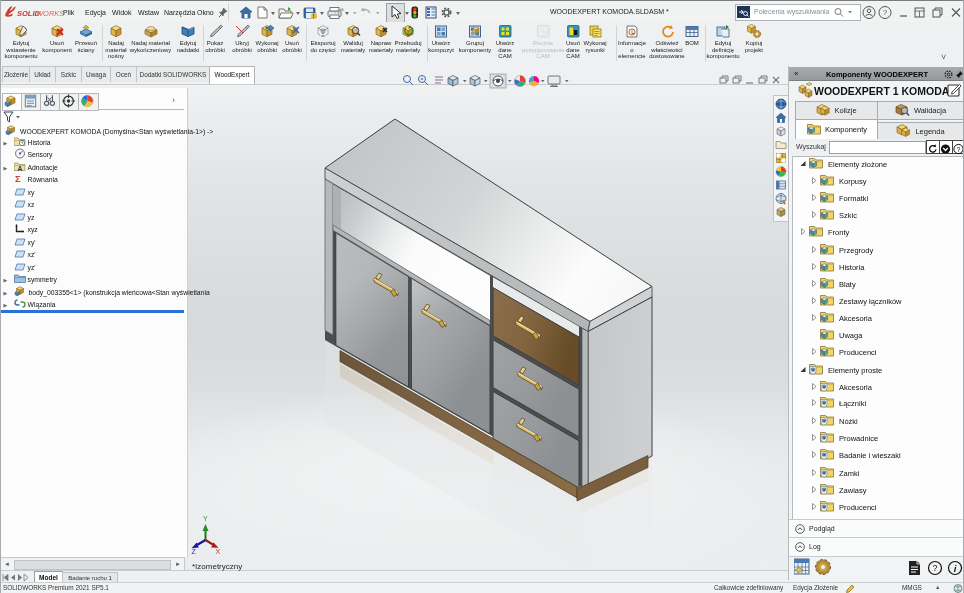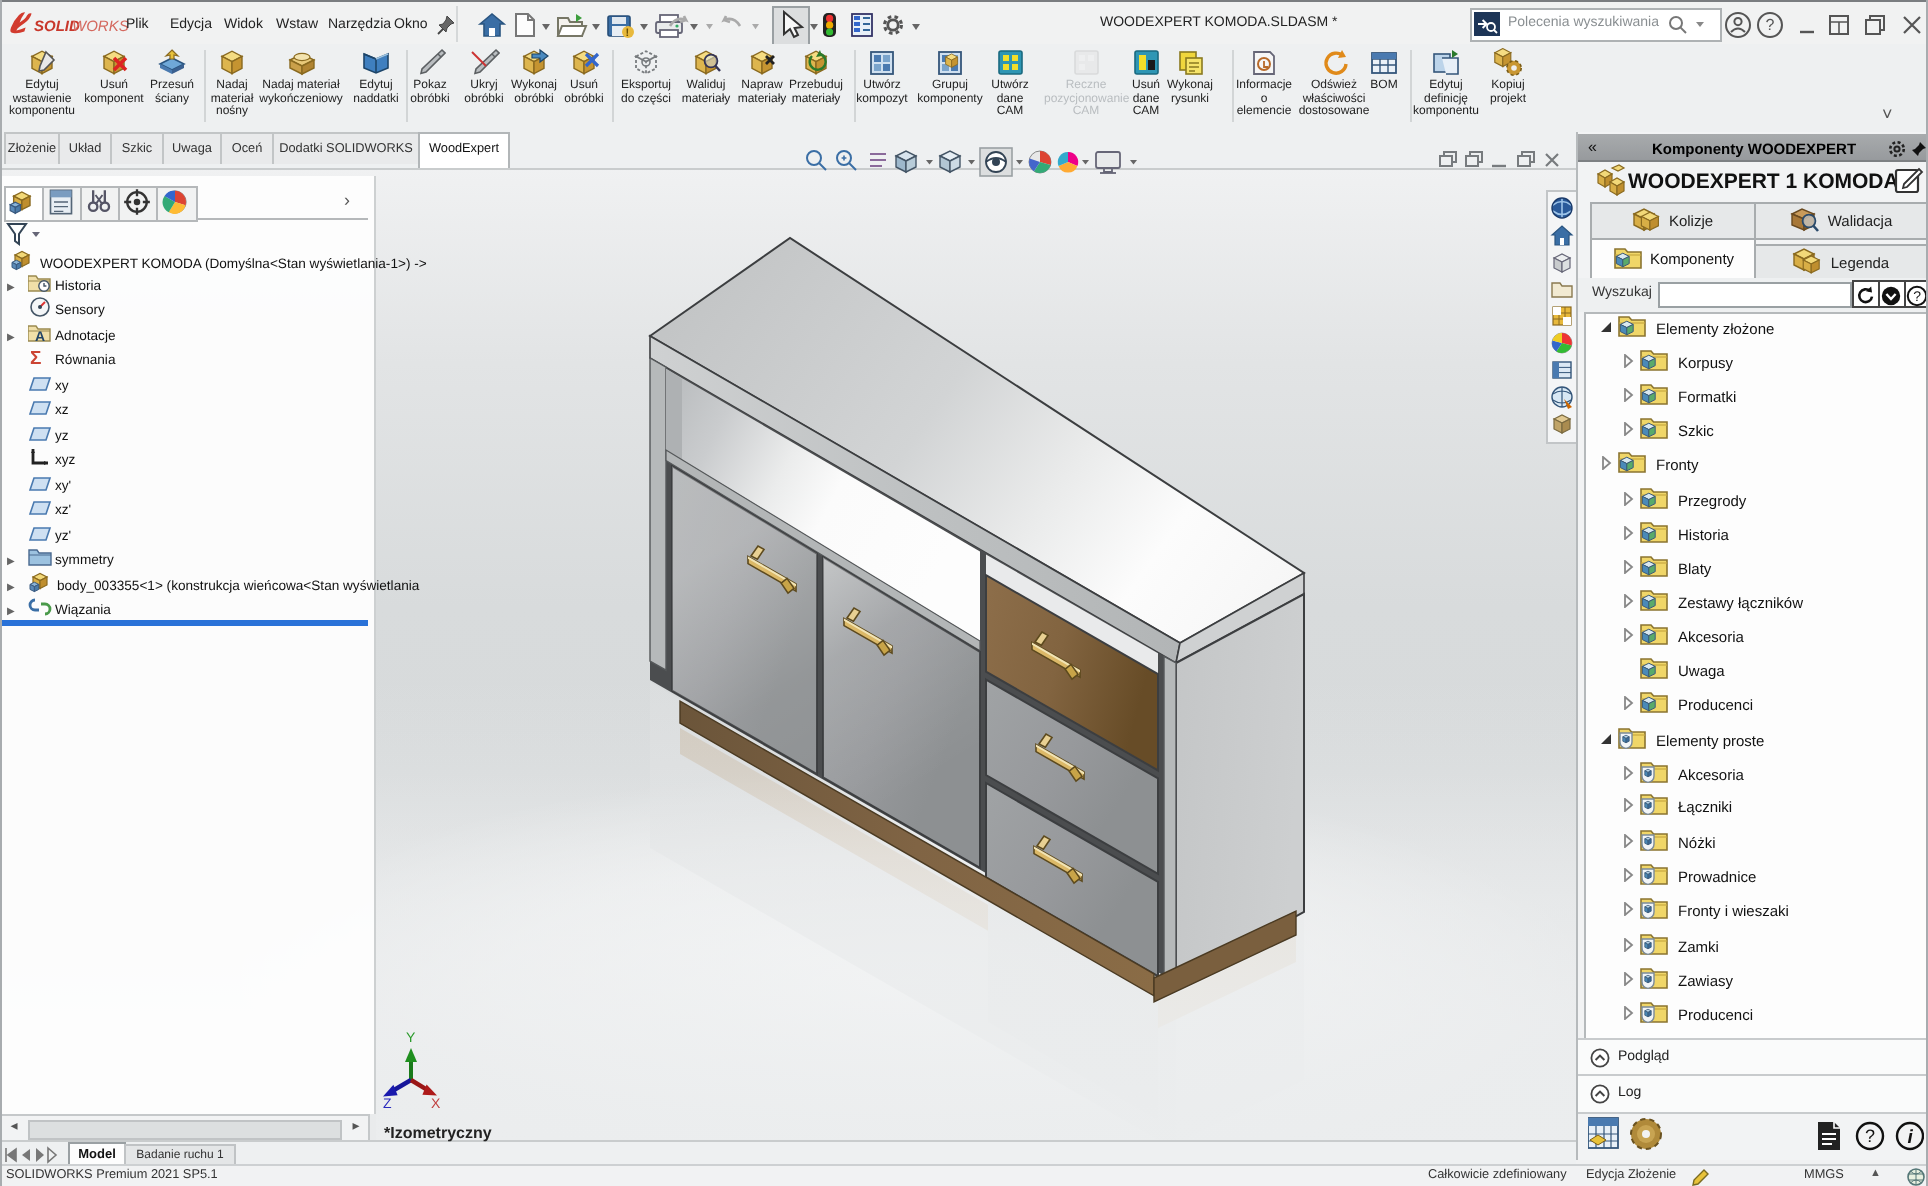--- a/index.html
+++ b/index.html
@@ -269,21 +269,21 @@
 <text x="-2.5" y="-19" font-size="7" fill="#2a9a2a">Y</text>
 <line x1="0" y1="0" x2="-8.5" y2="5" stroke="#16169a" stroke-width="2.2"></line>
 <path d="M-14 8.2 L-6.7 7.6 L-8.8 2.4 Z" fill="#1a1aae"></path>
 <text x="-14" y="14" font-size="7" fill="#2a2abe">Z</text>
 <line x1="0" y1="0" x2="7.5" y2="4.6" stroke="#9a1616" stroke-width="2.2"></line>
 <path d="M13 7.8 L5.7 7.4 L7.8 2.2 Z" fill="#ae1a1a"></path>
 <text x="10" y="14" font-size="7" fill="#c04040">X</text>
 </g>
   </svg>
 
-<div class="abs" style="left:192px;top:562px;font-size:8px;font-weight:bold;color:#222;z-index:5">*Izometryczny</div>
+<div class="abs" style="left:192px;top:562px;font-size:8px;font-weight:normal;color:#222;z-index:5">*Izometryczny</div>
 
 <div id="titlebar" class="abs">
  <svg class="abs" style="left:3px;top:3px" width="64" height="16" viewBox="0 0 64 16">
   <path d="M3.5 12.5 Q1.5 12.5 2.5 9.8 Q4 6 6.5 3.5 Q8 2 9.5 2.2 Q7.5 5 6.8 7.2 Q9.5 5.8 10.5 3.8 Q11.5 2.2 12.8 2.8 Q12 5.8 9 7.8 Q5.8 9.8 5.2 11.2 Q7.5 10.8 9.8 9.8 L9.2 11.8 Q6 13 3.5 12.5Z" fill="#d23b2e"></path>
   <text x="14" y="11.5" font-size="7.5" font-weight="bold" font-style="italic" fill="#c8372b" font-family="Liberation Sans">SOLID</text>
   <text x="33" y="11.5" font-size="7.5" font-style="italic" fill="#d4685e" font-family="Liberation Sans">WORKS</text>
  </svg>
  <div class="abs menu" style="left:63px">Plik</div>
  <div class="abs menu" style="left:85px">Edycja</div>
  <div class="abs menu" style="left:112px">Widok</div>
@@ -813,21 +813,21 @@
         </svg><span>Nóżki</span></div>
   <div class="rrow" style="top:274.2px;left:17px"><svg class="rar" width="7" height="7" viewBox="0 0 7 7">
           <path d="M2 0.5 L5.5 3.5 L2 6.5Z" fill="none" stroke="#888" stroke-width="0.9"></path>
         </svg><svg class="rti" width="16" height="14" viewBox="0 0 16 14">
           <use href="#rfoldp"></use>
         </svg><span>Prowadnice</span></div>
   <div class="rrow" style="top:291.3px;left:17px"><svg class="rar" width="7" height="7" viewBox="0 0 7 7">
           <path d="M2 0.5 L5.5 3.5 L2 6.5Z" fill="none" stroke="#888" stroke-width="0.9"></path>
         </svg><svg class="rti" width="16" height="14" viewBox="0 0 16 14">
           <use href="#rfoldp"></use>
-        </svg><span>Fronty i wieszaki</span></div>
+        </svg><span>Badanie i wieszaki</span></div>
   <div class="rrow" style="top:308.5px;left:17px"><svg class="rar" width="7" height="7" viewBox="0 0 7 7">
           <path d="M2 0.5 L5.5 3.5 L2 6.5Z" fill="none" stroke="#888" stroke-width="0.9"></path>
         </svg><svg class="rti" width="16" height="14" viewBox="0 0 16 14">
           <use href="#rfoldp"></use>
         </svg><span>Zamki</span></div>
   <div class="rrow" style="top:325.6px;left:17px"><svg class="rar" width="7" height="7" viewBox="0 0 7 7">
           <path d="M2 0.5 L5.5 3.5 L2 6.5Z" fill="none" stroke="#888" stroke-width="0.9"></path>
         </svg><svg class="rti" width="16" height="14" viewBox="0 0 16 14">
           <use href="#rfoldp"></use>
         </svg><span>Zawiasy</span></div>

